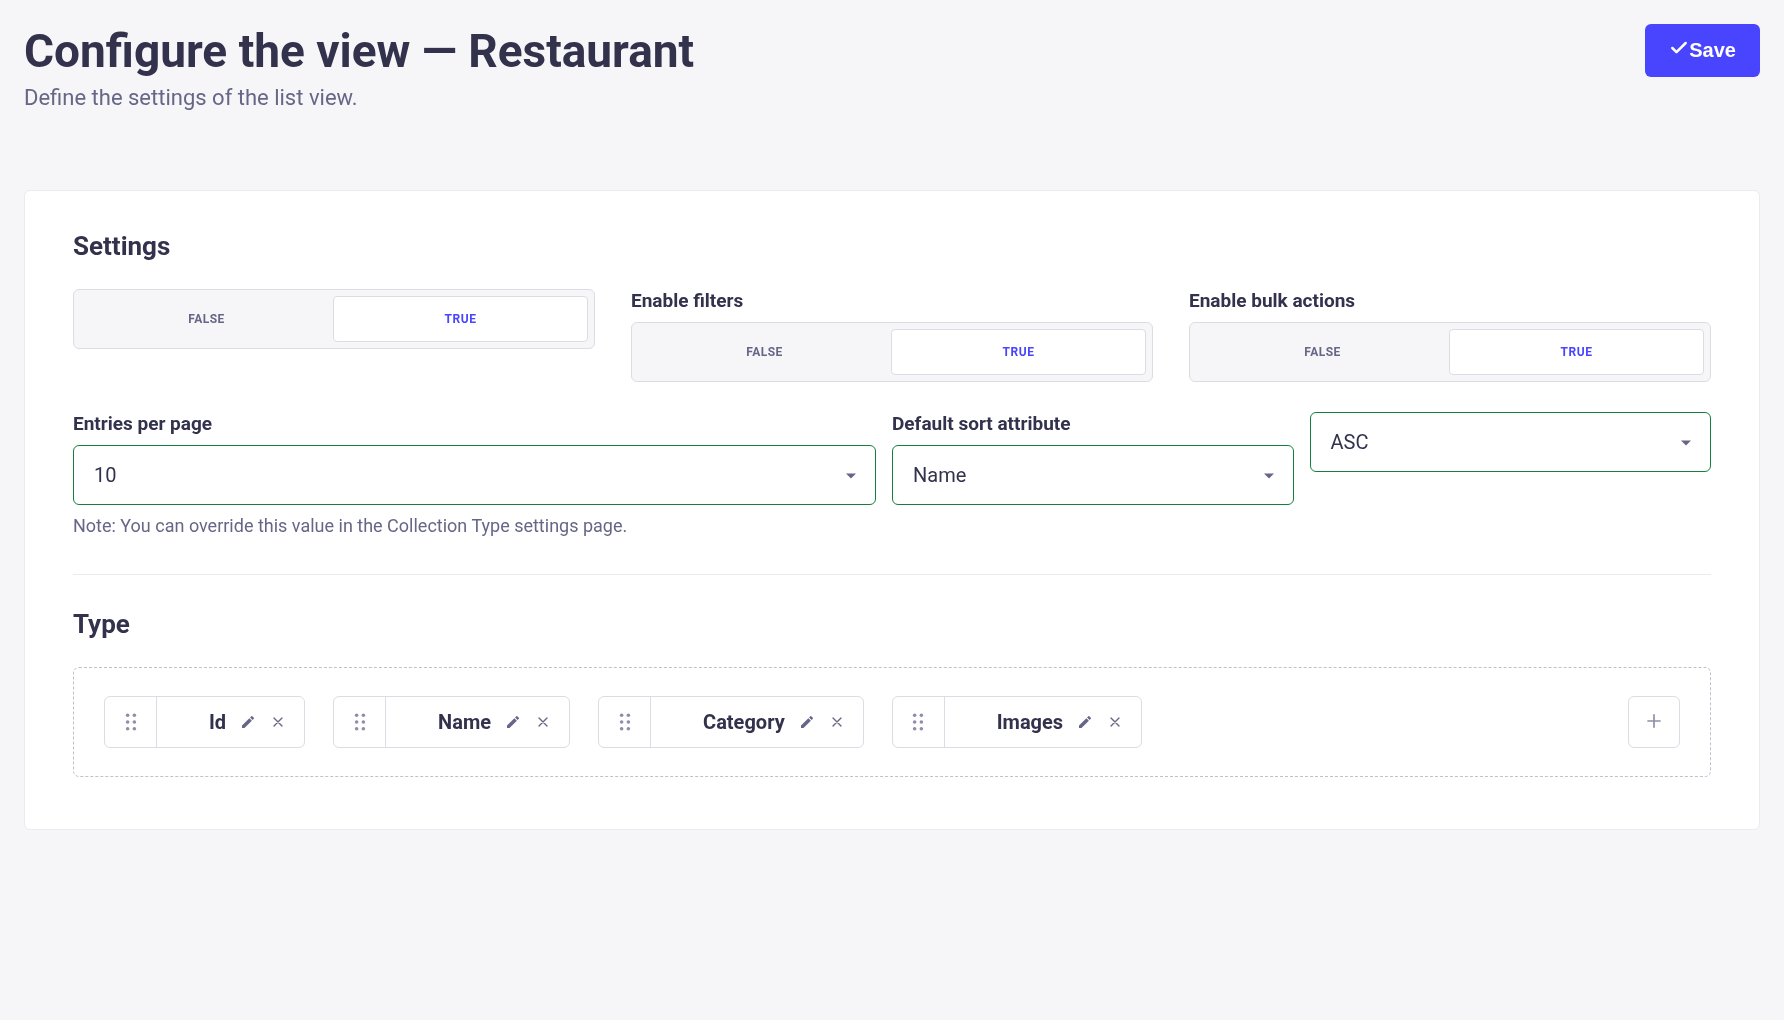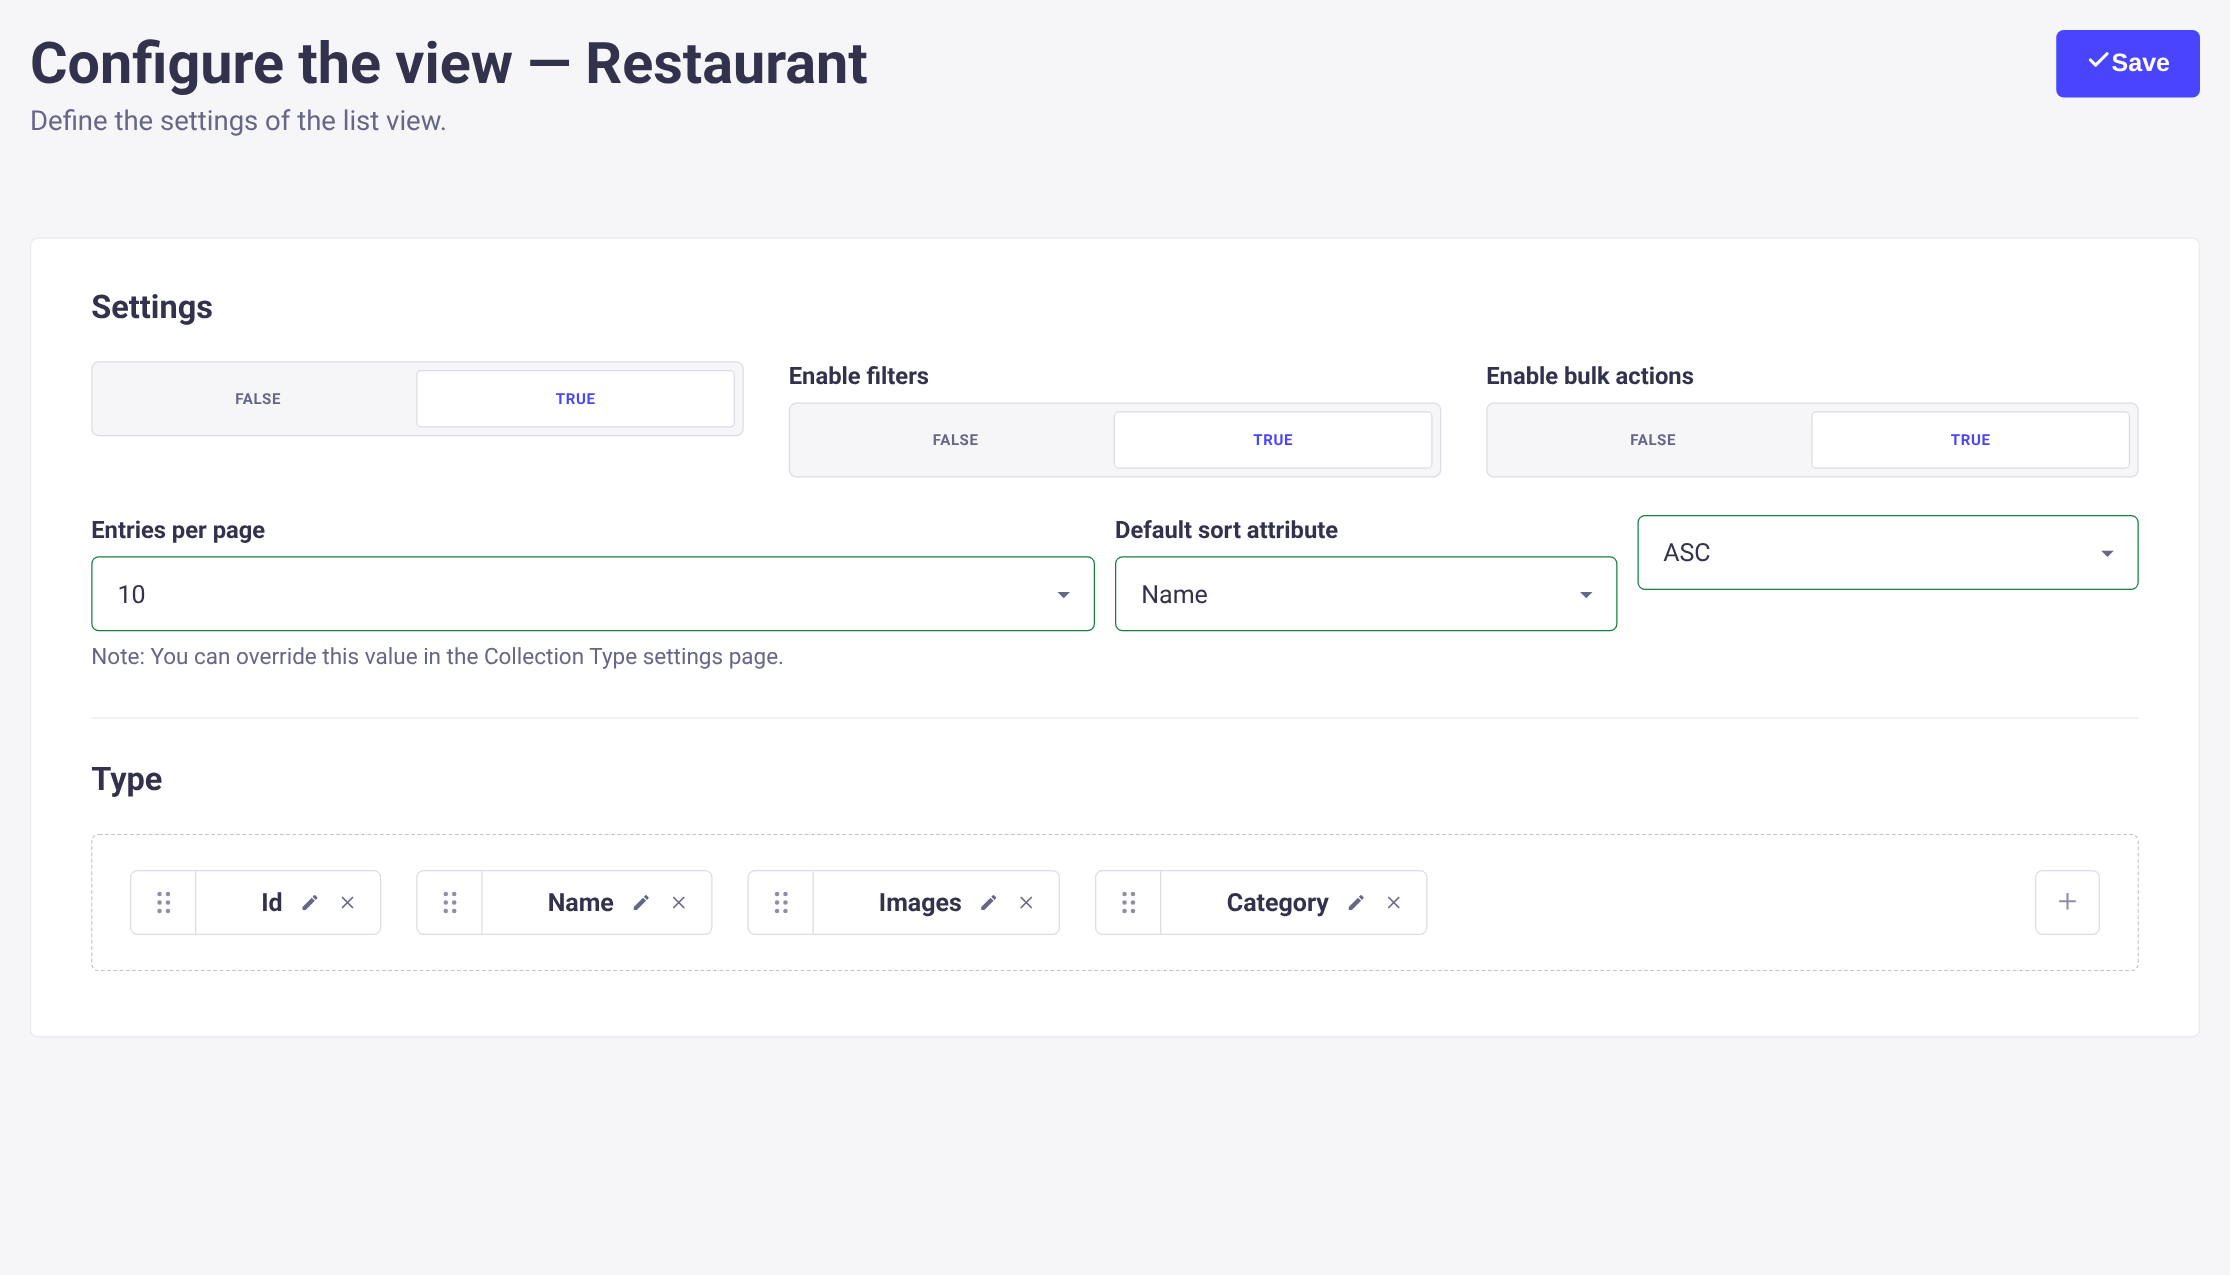--- a/index.html
+++ b/index.html
@@ -267,21 +267,21 @@
               <svg viewBox="0 0 10 16">
                 <circle cx="2" cy="2" r="1.6"></circle>
                 <circle cx="8" cy="2" r="1.6"></circle>
                 <circle cx="2" cy="8" r="1.6"></circle>
                 <circle cx="8" cy="8" r="1.6"></circle>
                 <circle cx="2" cy="14" r="1.6"></circle>
                 <circle cx="8" cy="14" r="1.6"></circle>
               </svg>
             </div>
             <div class="chip-body">
-              <span class="chip-label">Images</span>
+              <span class="chip-label">Category</span>
               <span class="chip-icon">
                 <svg viewBox="0 0 24 24">
                   <path d="M3 17.25V21h3.75L17.81 9.94l-3.75-3.75L3 17.25zM20.71 7.04a1 1 0 0 0 0-1.41l-2.34-2.34a1 1 0 0 0-1.41 0l-1.83 1.83 3.75 3.75 1.83-1.83z"></path>
                 </svg>
               </span>
               <span class="chip-icon">
                 <svg viewBox="0 0 24 24">
                   <path d="M18 6L6 18M6 6l12 12" stroke="#666687" stroke-width="2" fill="none" stroke-linecap="round"></path>
                 </svg>
               </span>
@@ -292,21 +292,21 @@
               <svg viewBox="0 0 10 16">
                 <circle cx="2" cy="2" r="1.6"></circle>
                 <circle cx="8" cy="2" r="1.6"></circle>
                 <circle cx="2" cy="8" r="1.6"></circle>
                 <circle cx="8" cy="8" r="1.6"></circle>
                 <circle cx="2" cy="14" r="1.6"></circle>
                 <circle cx="8" cy="14" r="1.6"></circle>
               </svg>
             </div>
             <div class="chip-body">
-              <span class="chip-label">Category</span>
+              <span class="chip-label">Images</span>
               <span class="chip-icon">
                 <svg viewBox="0 0 24 24">
                   <path d="M3 17.25V21h3.75L17.81 9.94l-3.75-3.75L3 17.25zM20.71 7.04a1 1 0 0 0 0-1.41l-2.34-2.34a1 1 0 0 0-1.41 0l-1.83 1.83 3.75 3.75 1.83-1.83z"></path>
                 </svg>
               </span>
               <span class="chip-icon">
                 <svg viewBox="0 0 24 24">
                   <path d="M18 6L6 18M6 6l12 12" stroke="#666687" stroke-width="2" fill="none" stroke-linecap="round"></path>
                 </svg>
               </span>

